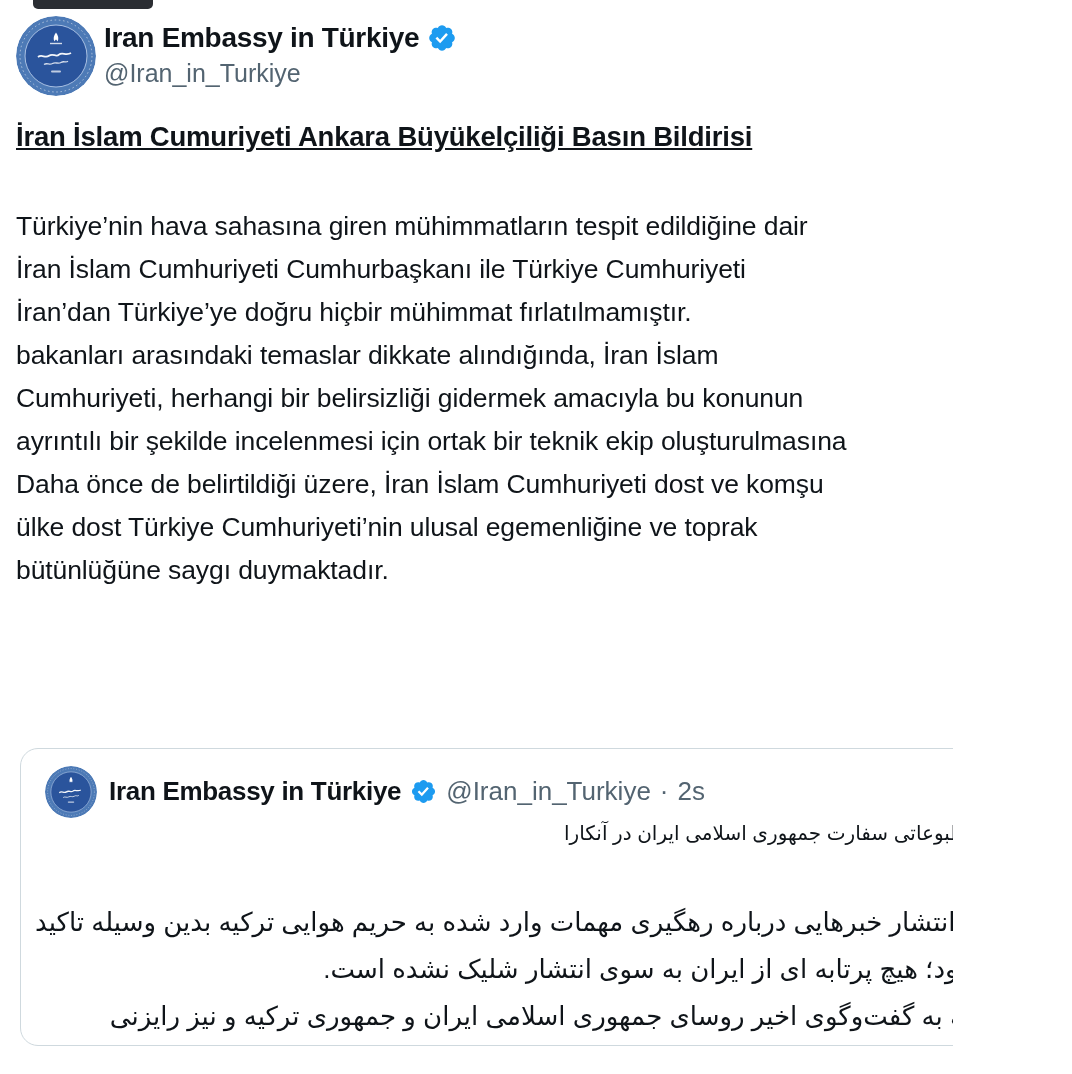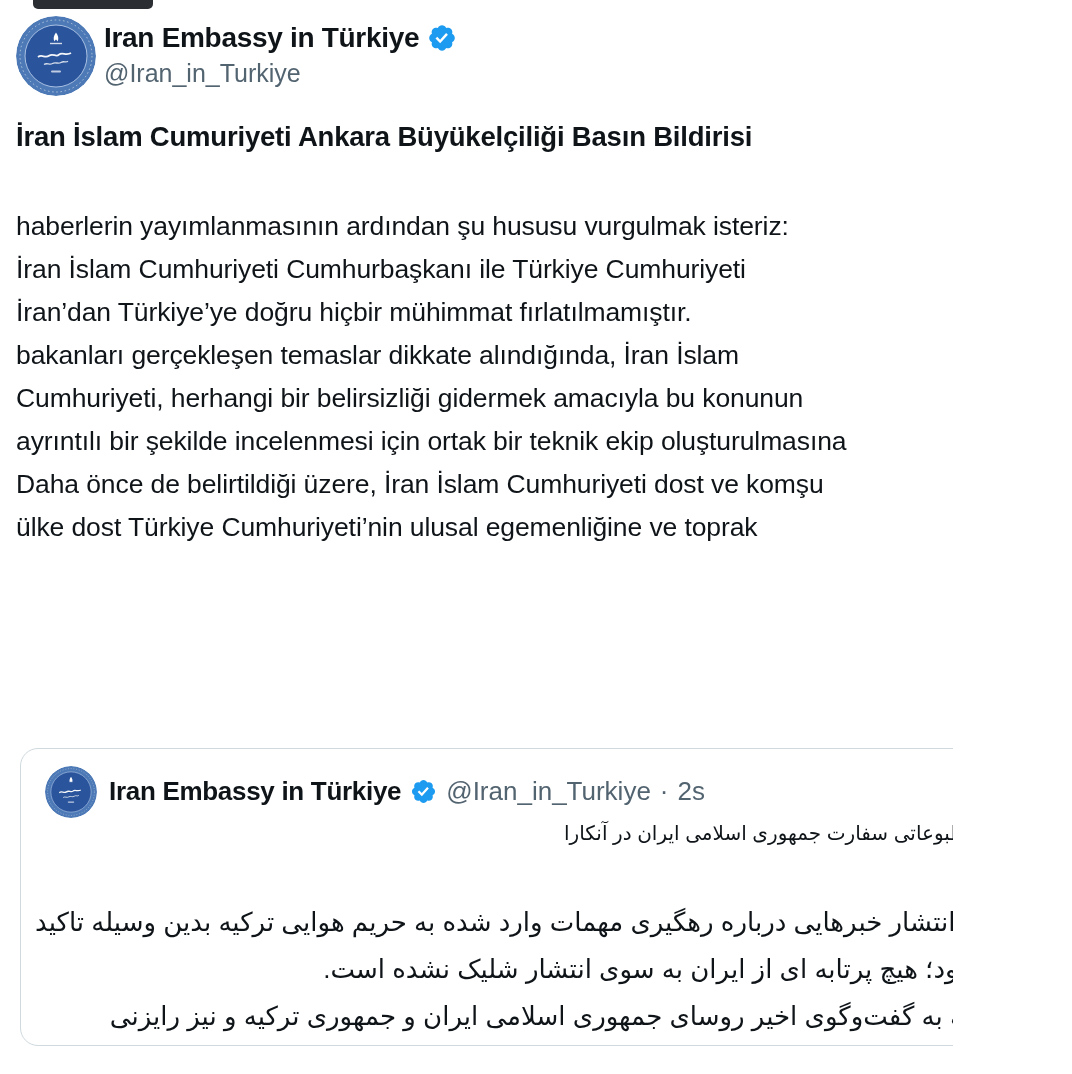--- a/index.html
+++ b/index.html
@@ -15,21 +15,21 @@
   .avatar { position:absolute; left:16px; top:16px; width:80px; height:80px; border-radius:50%; overflow:hidden; cursor:pointer; }
   .name-row {
     position:absolute; left:104px; top:22px; display:flex; align-items:center; gap:8px;
     font-size:28px; font-weight:bold; letter-spacing:-0.3px;
   }
   .badge { width:30px; height:30px; flex:0 0 auto; }
   .handle-row { position:absolute; left:104px; top:59px; font-size:25px; color:#536471; }
   .grok-btn { position:absolute; left:946px; top:18px; width:48px; height:48px; cursor:pointer; }
   .more-btn { position:absolute; left:1004px; top:36px; display:flex; gap:7px; cursor:pointer; padding:4px; }
   .more-btn i { width:7px; height:7px; border-radius:50%; background:#536471; display:block; }
-  .headline { position:absolute; left:16px; top:121px; font-size:27.5px; font-weight:bold; letter-spacing:-0.2px; white-space:nowrap; }
+  .headline { position:absolute; left:16px; top:121px; font-size:27.5px; font-weight:bold; letter-spacing:-0.2px; white-space:nowrap;text-decoration:underline; }
   .body-text { position:absolute; left:16px; top:205px; font-size:26.5px; line-height:43px; letter-spacing:-0.1px; }
   .body-text div { white-space:nowrap; }
   .quote-card {
     position:absolute; left:20px; top:748px; width:1032px; height:298px;
     border:1px solid #cfd9de; border-radius:18px; background:#ffffff;
     box-sizing:border-box; overflow:hidden; cursor:pointer;
   }
   .q-avatar { position:absolute; left:24px; top:17px; width:52px; height:52px; border-radius:50%; overflow:hidden; }
   .q-header { position:absolute; left:88px; top:27px; display:flex; align-items:center; gap:9px; font-size:26px; white-space:nowrap; }
   .q-name { font-weight:bold; letter-spacing:-0.3px; }
@@ -83,28 +83,29 @@
   </div>
   <div class="more-btn">
     <i></i>
     <i></i>
     <i></i>
   </div>
 
   <div class="headline">İran İslam Cumuriyeti Ankara Büyükelçiliği Basın Bildirisi</div>
 
   <div class="body-text">
-    <div>haberlerin yayımlanmasının ardından şu hususu vurgulmak isteriz:</div>
+    <div>Türkiye’nin hava sahasına giren mühimmatların tespit edildiğine dair</div>
     <div>İran İslam Cumhuriyeti Cumhurbaşkanı ile Türkiye Cumhuriyeti</div>
     <div>İran’dan Türkiye’ye doğru hiçbir mühimmat fırlatılmamıştır.</div>
-    <div>bakanları gerçekleşen temaslar dikkate alındığında, İran İslam</div>
+    <div>bakanları arasındaki temaslar dikkate alındığında, İran İslam</div>
     <div>Cumhuriyeti, herhangi bir belirsizliği gidermek amacıyla bu konunun</div>
     <div>ayrıntılı bir şekilde incelenmesi için ortak bir teknik ekip oluşturulmasına</div>
     <div>Daha önce de belirtildiği üzere, İran İslam Cumhuriyeti dost ve komşu</div>
     <div>ülke dost Türkiye Cumhuriyeti’nin ulusal egemenliğine ve toprak</div>
+    <div>bütünlüğüne saygı duymaktadır.</div>
   </div>
 
   <div class="quote-card">
     <div class="q-avatar">
       <svg viewBox="0 0 80 80" width="52" height="52">
         <circle cx="40" cy="40" r="40" fill="#4d7ab6"></circle>
         <circle cx="40" cy="40" r="36" fill="none" stroke="#ffffff" stroke-width="1" stroke-dasharray="1.6 2.6" opacity="0.5"></circle>
         <circle cx="40" cy="40" r="31" fill="#2a549c" stroke="#a9c0e2" stroke-width="1"></circle>
         <path d="M40 16.5c-2.2 3-3.1 6-1.6 9 .6-1.1 1.1-1.1 1.6-2.2.5 1.1 1 1.1 1.6 2.2 1.5-3 .6-6-1.6-9z" fill="#ffffff"></path>
         <path d="M22 41c4-3.4 7 1.8 11-1.2s7 1.8 10-1.2 7 1.4 12-1.6" stroke="#ffffff" stroke-width="2" fill="none" opacity="0.95"></path>

